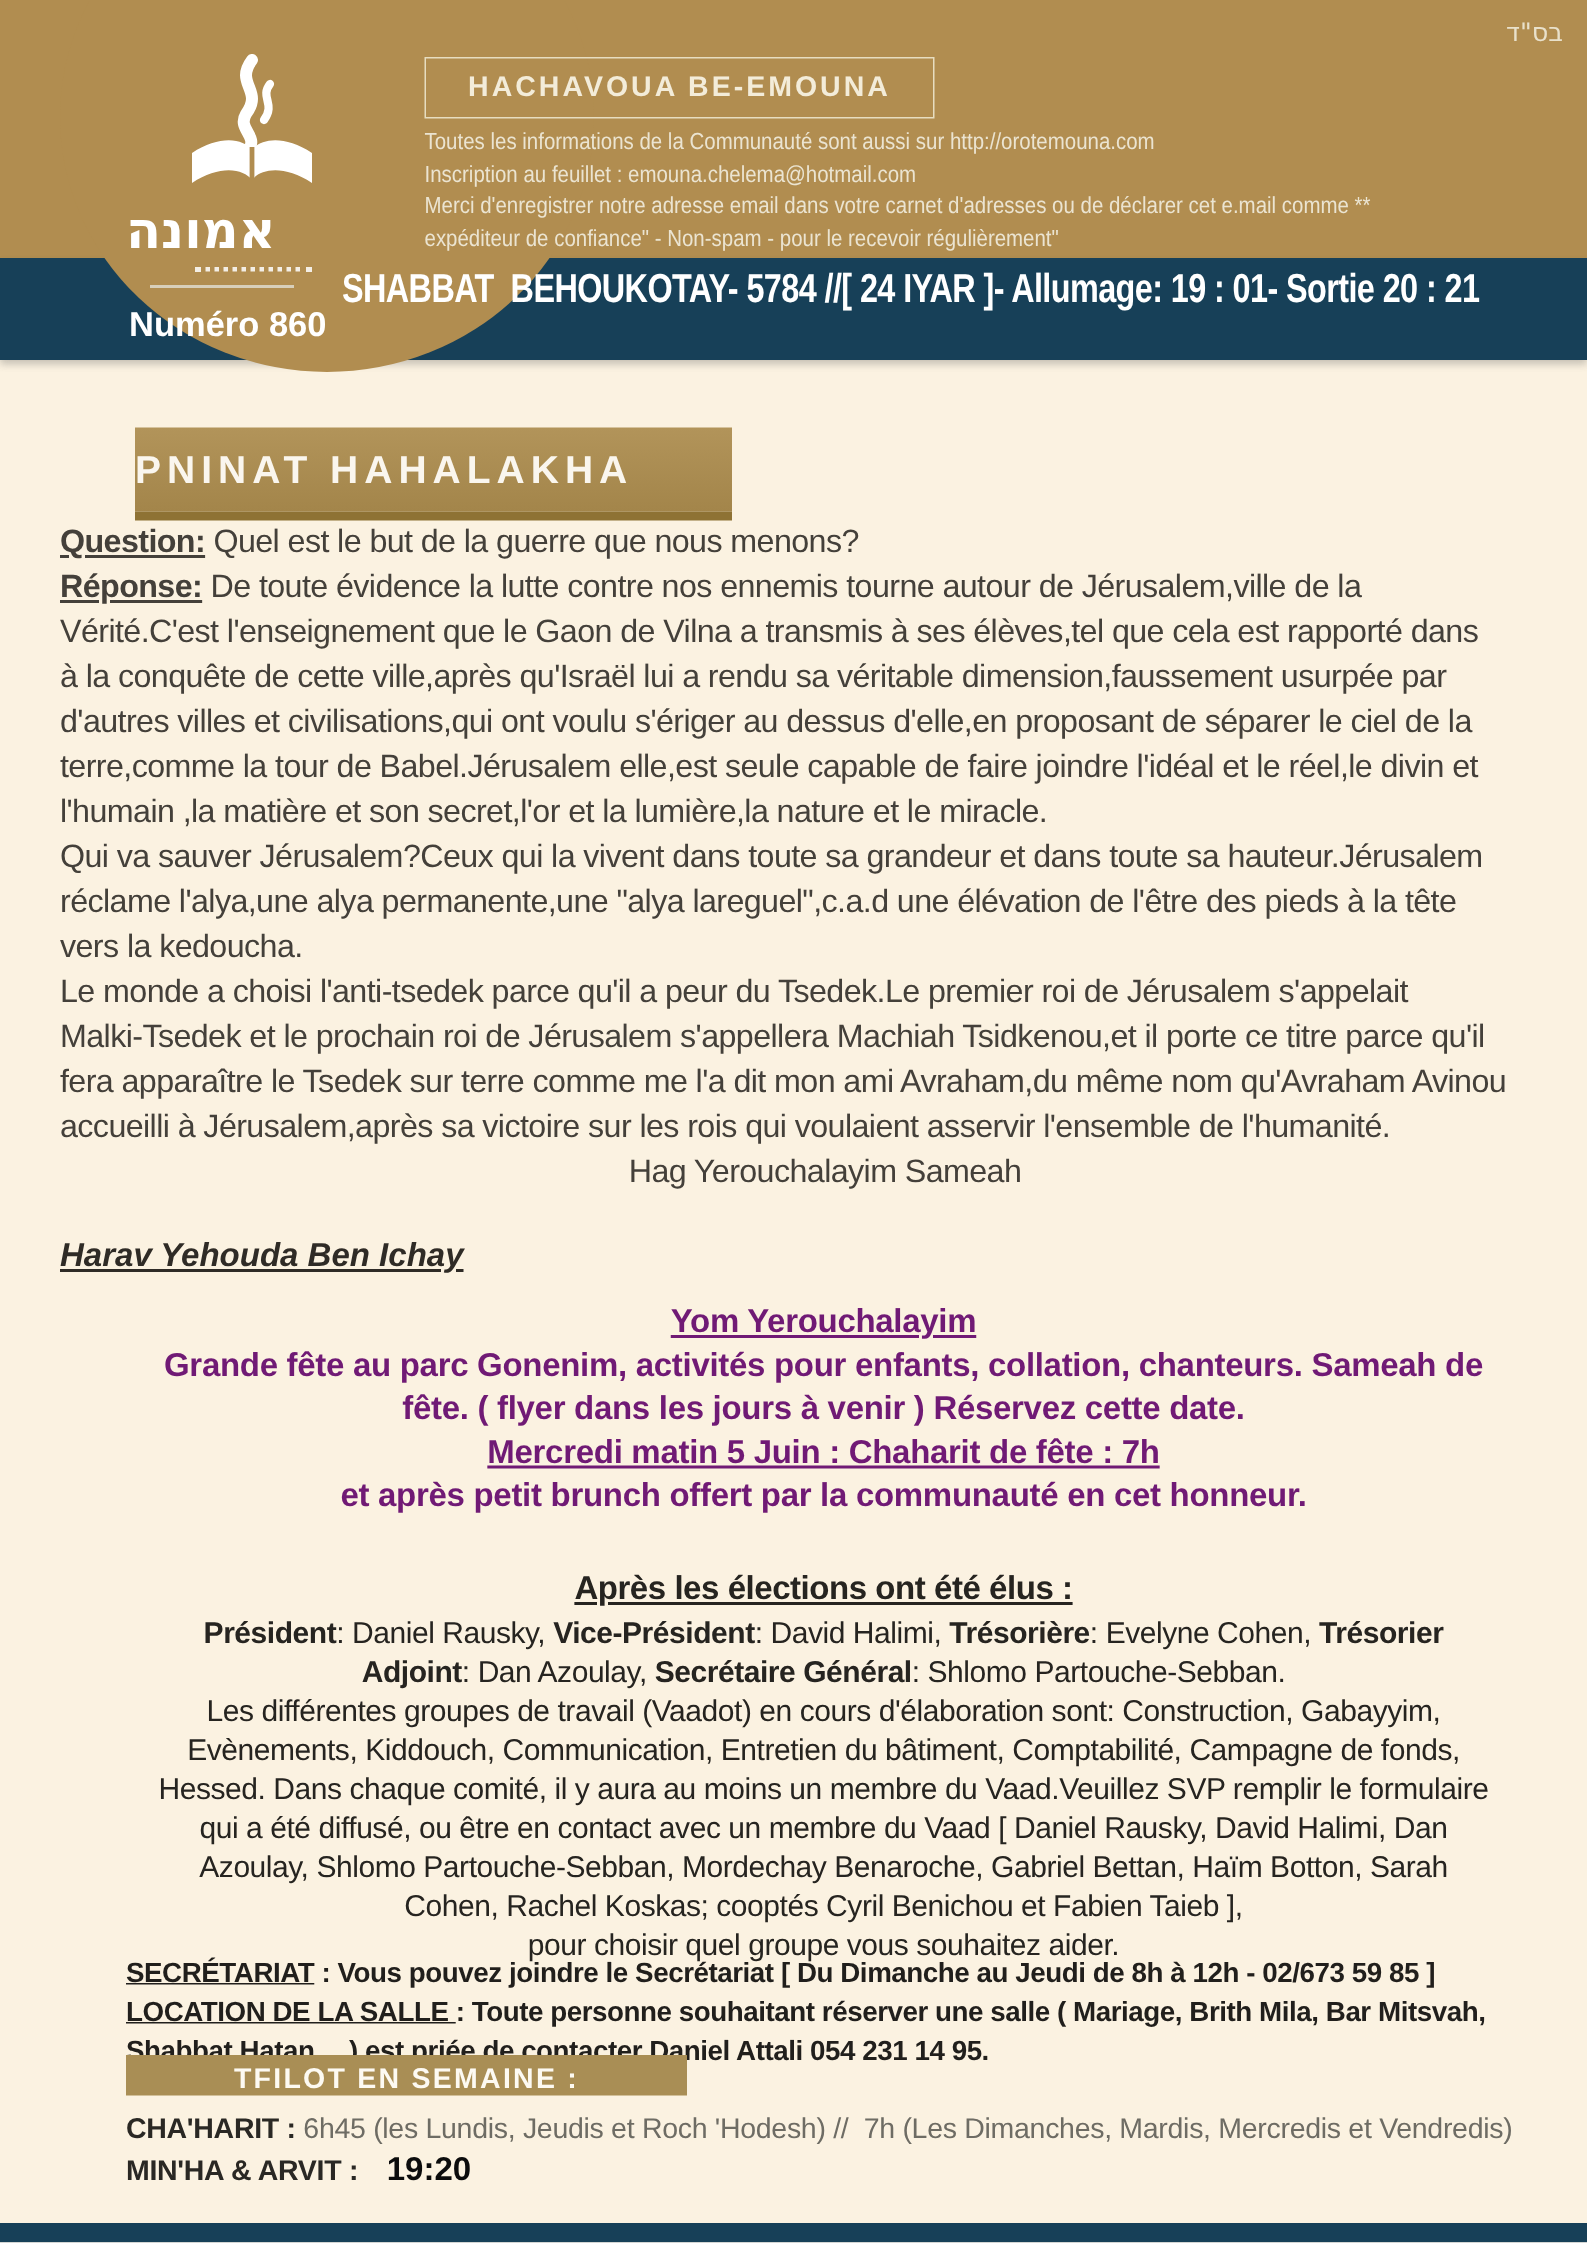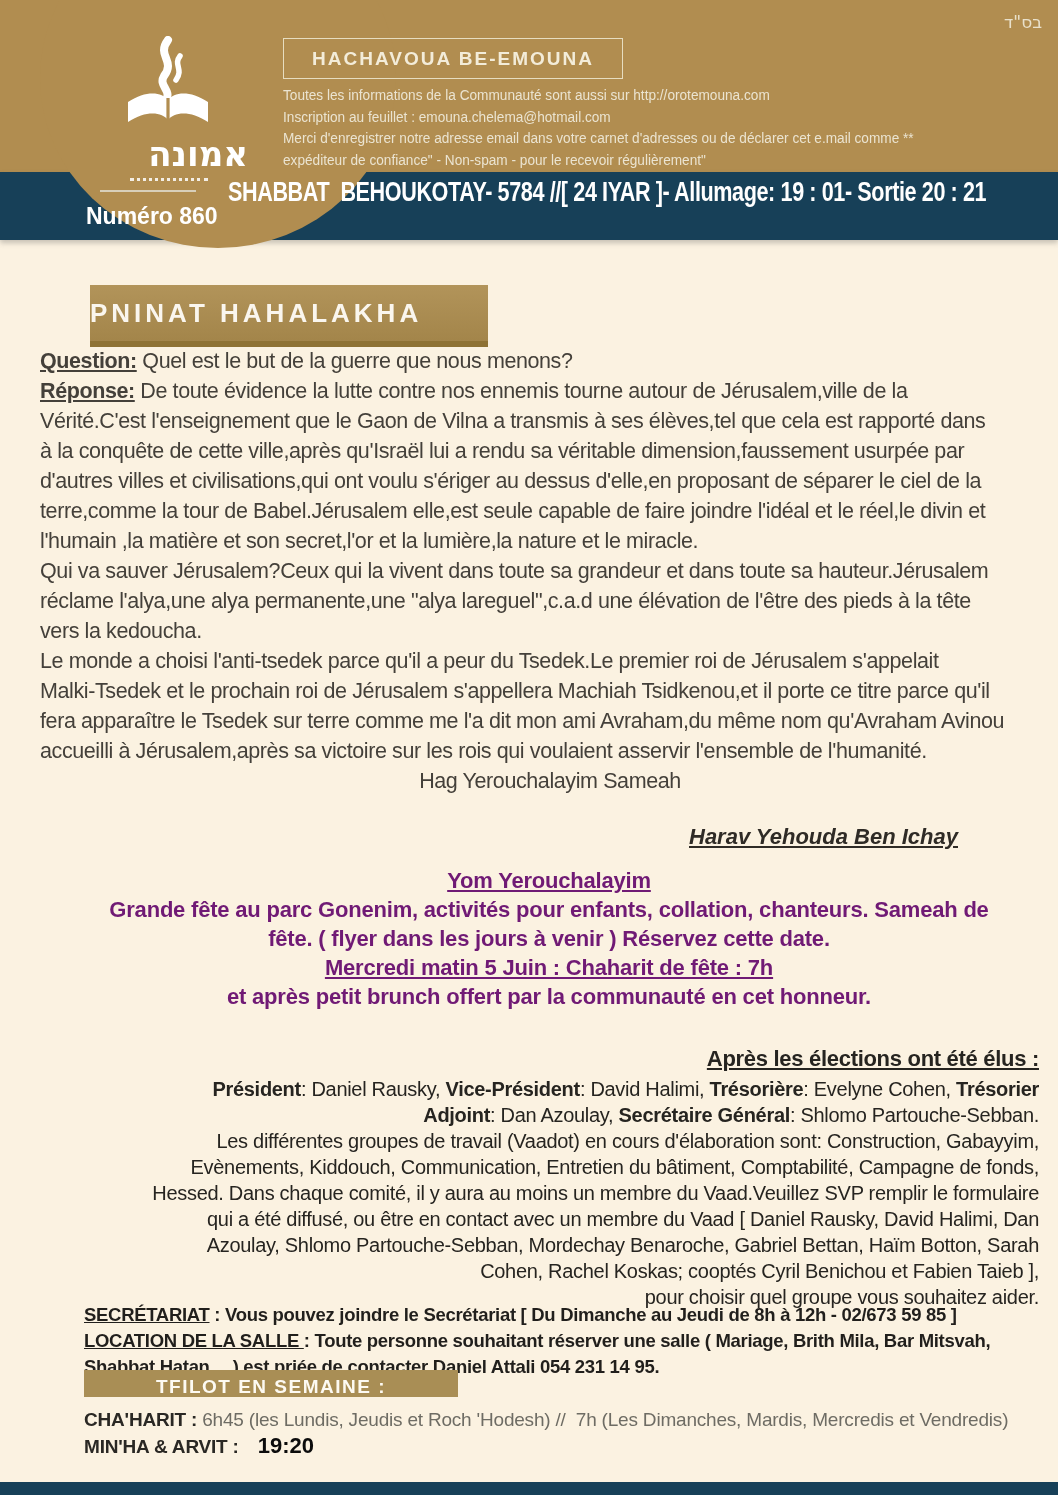--- a/index.html
+++ b/index.html
@@ -18,48 +18,48 @@
     font-size:27px;white-space:pre;letter-spacing:-0.5px;transform:scaleX(.80);transform-origin:left top;}
   .bsd{position:absolute;right:16px;top:12px;z-index:5;color:#e9e1cb;font-size:17px;
     font-family:"DejaVu Sans",sans-serif;}
   .hach-box{position:absolute;left:283px;top:38px;width:338px;height:39px;z-index:5;
     border:1.5px solid #e7ddc0;text-align:center;line-height:39px;color:#f3ecd9;
     font-size:19px;font-weight:bold;letter-spacing:2px;}
   .header-info{position:absolute;left:283px;top:84px;z-index:5;color:#ebe4d1;font-size:15.5px;
     line-height:21.5px;transform:scaleX(.88);transform-origin:left top;}
   .header-info .line{white-space:pre;}
   .logo{position:absolute;left:118px;top:36px;width:100px;height:100px;z-index:6;}
-  .logo-hebrew{position:absolute;left:108px;top:134px;width:140px;z-index:6;text-align:right;
+  .logo-hebrew{position:absolute;left:84px;top:134px;width:140px;z-index:6;text-align:left;
     color:#ffffff;font-weight:bold;font-size:34px;font-family:"DejaVu Sans",sans-serif;}
   .logo-tagline{position:absolute;left:130px;top:178px;width:78px;z-index:6;
     border-bottom:3px dotted rgba(255,255,255,.85);}
   .numero-rule{position:absolute;left:100px;top:190px;width:96px;height:2px;background:#d8cfba;z-index:6;}
   .numero{position:absolute;left:86px;top:203px;z-index:6;color:#ffffff;font-weight:bold;font-size:23px;}
   
   .pninat-banner{position:absolute;left:90px;top:285px;width:398px;height:56px;
     background:linear-gradient(#b2945a,#a3854a);border-bottom:6px solid #8e7234;
     text-align:left;line-height:56px;color:#faf6ee;font-weight:bold;font-size:26px;letter-spacing:4px;}
   .tfilot-banner{position:absolute;left:84px;top:1370px;width:374px;height:27px;
     background:#a98e55;text-align:center;line-height:34px;color:#fdfaf2;font-weight:bold;
     font-size:19px;letter-spacing:1.5px;}
   
   .line{white-space:pre;}
   .b{font-weight:bold;}
   .u{text-decoration:underline;}
   .para{position:absolute;left:40px;top:346px;width:1000px;font-size:21.5px;line-height:30px;
     letter-spacing:-0.4px;color:#44403a;}
   .hag-line{padding-left:30px;text-align:center;width:960px;font-size:21.5px;line-height:30px;
     color:#44403a;letter-spacing:-0.4px;white-space:pre;}
-  .signature{position:absolute;left:40px;top:824px;width:990px;text-align:right;padding-right:72px;
+  .signature{position:absolute;left:40px;top:824px;width:990px;padding-right:72px;
     font-size:22px;font-weight:bold;font-style:italic;text-decoration:underline;color:#2f2b26;
     box-sizing:border-box;}
   .yom{position:absolute;left:39px;top:866px;width:980px;padding-left:20px;text-align:center;
     font-size:22px;font-weight:bold;line-height:29px;color:#701a75;letter-spacing:-0.2px;}
   .yom .gap-top{margin-top:0;}
-  .elections{position:absolute;left:39px;top:1046px;width:980px;padding-left:20px;text-align:right;
+  .elections{position:absolute;left:39px;top:1046px;width:980px;padding-left:20px;text-align:center;
     font-size:20px;line-height:26px;color:#262420;letter-spacing:-0.3px;}
   .elections-title{font-size:22px;font-weight:bold;text-decoration:underline;line-height:26px;
     margin-bottom:4px;white-space:pre;}
   .secretariat{position:absolute;left:84px;top:1302px;font-size:18.5px;font-weight:bold;
     line-height:26px;color:#211f1c;letter-spacing:-0.3px;}
   .schedule{position:absolute;left:84px;top:1407px;font-size:19px;line-height:26px;
     color:#2a2824;letter-spacing:-0.2px;}
   .schedule .b{color:#2a2824;}
   .muted{color:#6e6c64;}
   .time{color:#0c0c0c;font-weight:bold;font-size:22px;padding-left:14px;letter-spacing:0;}

